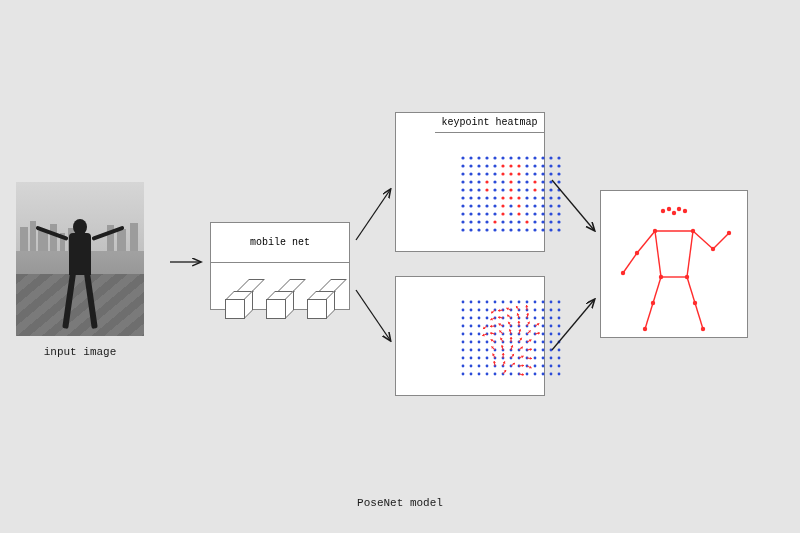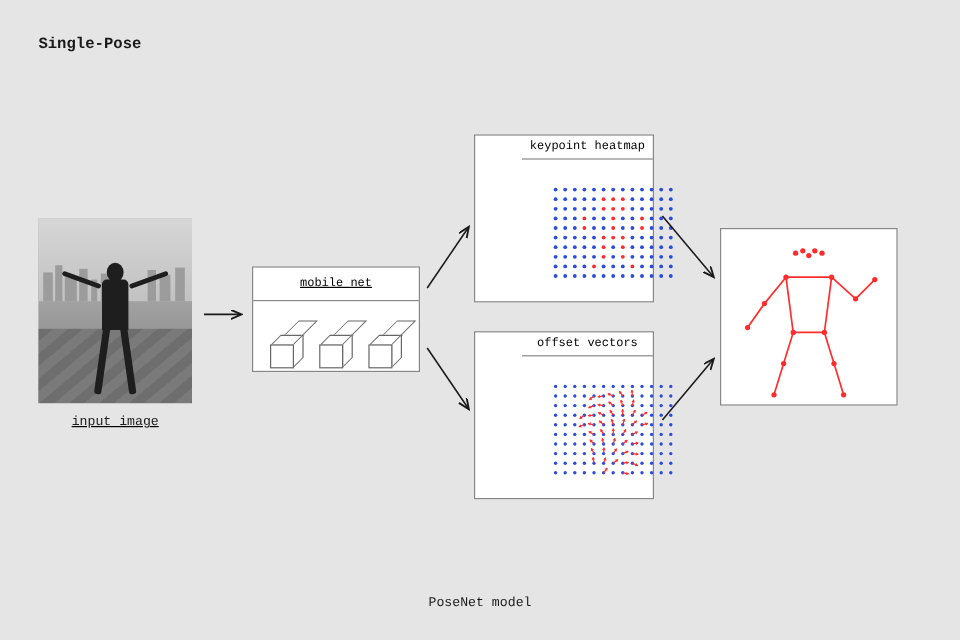--- a/index.html
+++ b/index.html
@@ -77,24 +77,24 @@
     background:repeating-linear-gradient(140deg,#6e6e6e 0 8px,#7a7a7a 8px 16px);}
 
   
   .mobilenet {
     width: 140px;
     height: 88px;
     background: #fff;
     border: 1px solid #888;
   }
   .mn-header {
-    height: 28px;
+    height: 40px;
     border-bottom: 1px solid #888;
     font-size: 10px;
-    display:flex;align-items:center;justify-content:center;text-decoration:underline;
+    display:flex;align-items:center;justify-content:center;
   }
   .mn-body {
     height: 64px;
     display:flex;align-items:flex-end;justify-content:space-around;
     padding: 6px 8px 8px;
   }
   .cube {position:relative;width:28px;height:40px;}
   .cube .face-f{position:absolute;bottom:0;left:0;width:20px;height:20px;background:#fff;border:1px solid #666;}
   .cube .face-t{position:absolute;bottom:19px;left:0;width:20px;height:9px;background:#fff;border:1px solid #666;transform:skewX(-45deg);transform-origin:bottom;}
   .cube .face-r{position:absolute;bottom:0;left:19px;width:9px;height:20px;background:#fff;border:1px solid #666;transform:skewY(-45deg);transform-origin:left;}
@@ -126,24 +126,23 @@
 
   
   .arrow {
     position:absolute;stroke:#1a1a1a;stroke-width:1.3;fill:none;
   }
 </style>
 </head>
 <body>
 
 <div class="title">
-  <div>Single-Pose</div>
 </div>
 
-<div class="stage" style="left:32px; top:182px;text-decoration:underline;">
+<div class="stage" style="left:16px; top:182px;">
   <div class="input-img">
     <div class="skyline"></div>
     <div class="bldg b1"></div>
       <div class="bldg b2"></div>
       <div class="bldg b3"></div>
     <div class="bldg b4"></div>
       <div class="bldg b5"></div>
       <div class="bldg b6"></div>
     <div class="bldg b7"></div>
       <div class="bldg b8"></div>
@@ -320,21 +319,20 @@
         <circle cx="100" cy="97" r="1.6" fill="#2b4bd8"></circle>
         <circle cx="108" cy="97" r="1.6" fill="#2b4bd8"></circle>
         <circle cx="116" cy="97" r="1.6" fill="#2b4bd8"></circle>
         <circle cx="124" cy="97" r="1.6" fill="#2b4bd8"></circle>
       </svg>
   </div>
 </div>
 
 <div class="stage" style="left:395px; top:276px;">
   <div class="panel">
-    <div class="p-header">offset vectors</div>
     <svg width="148" height="118" id="offsets-svg">
         <circle cx="28" cy="25" r="1.4" fill="#2b4bd8"></circle>
         <circle cx="36" cy="25" r="1.4" fill="#2b4bd8"></circle>
         <circle cx="44" cy="25" r="1.4" fill="#2b4bd8"></circle>
         <circle cx="52" cy="25" r="1.4" fill="#2b4bd8"></circle>
         <circle cx="60" cy="25" r="1.4" fill="#2b4bd8"></circle>
         <circle cx="68" cy="25" r="1.4" fill="#2b4bd8"></circle>
         <circle cx="76" cy="25" r="1.4" fill="#2b4bd8"></circle>
         <circle cx="84" cy="25" r="1.4" fill="#2b4bd8"></circle>
         <circle cx="92" cy="25" r="1.4" fill="#2b4bd8"></circle>

